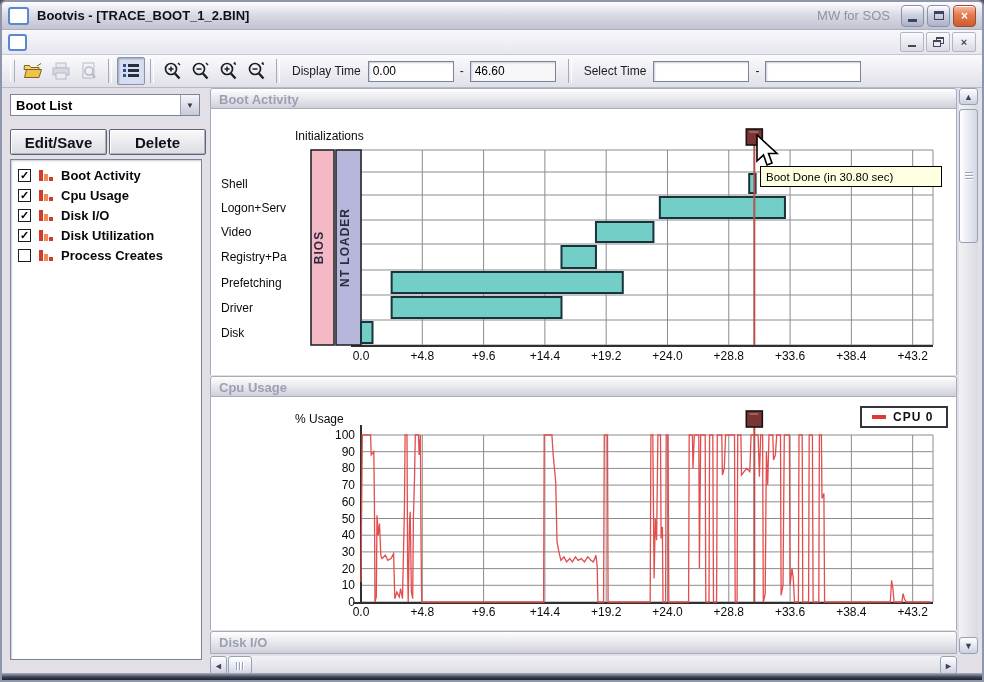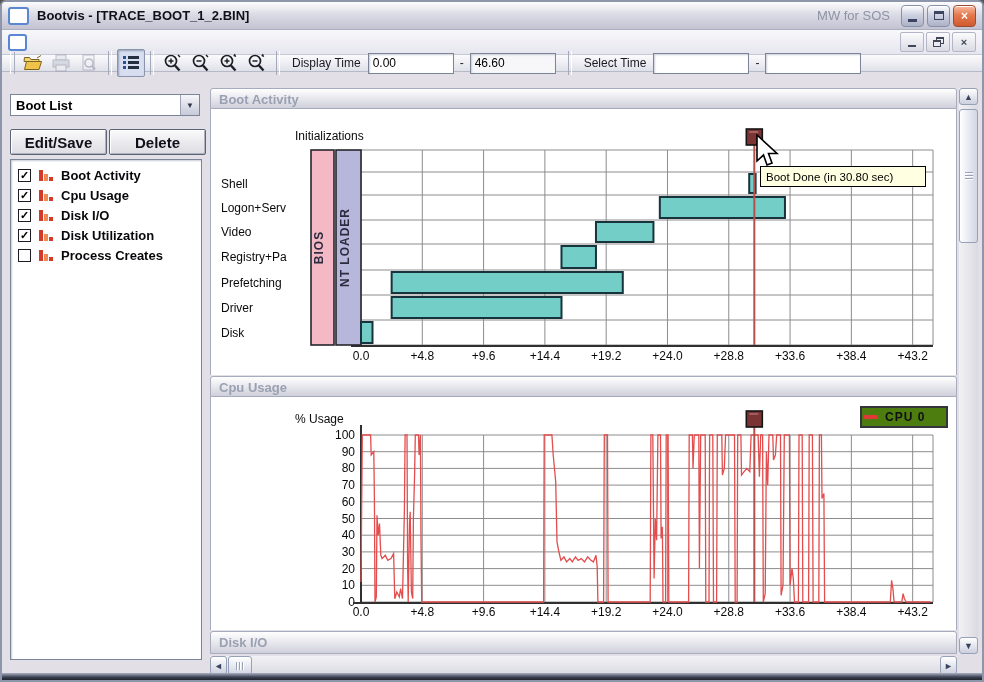--- a/index.html
+++ b/index.html
@@ -26,21 +26,21 @@
   .menubar .spacer{flex:1;}
   .mc-btn{width:22px;height:18px;margin-left:2px;border:1px solid #b2b6c6;border-radius:2px;
     background:linear-gradient(#fbfbfd,#dadae4);display:flex;align-items:center;justify-content:center;
     color:#404858;font-size:11px;font-weight:bold;}
   .gl-min2{width:8px;height:2px;background:#404858;margin-top:8px;}
   .gl-restore{position:relative;width:11px;height:10px;}
   .gl-restore i{position:absolute;box-sizing:border-box;border:1px solid #404858;border-top-width:2px;width:8px;height:7px;display:block;}
   .gl-restore i:first-child{right:0;top:0;}
   .gl-restore i:last-child{left:0;bottom:0;background:#e9e9f1;}
   
-  .toolbar{position:absolute;left:0;top:53px;right:0;height:17px;
+  .toolbar{position:absolute;left:0;top:53px;right:0;height:33px;
     background:linear-gradient(#fbfbfd,#e0e0e9);border-bottom:1px solid #b6bac8;
     display:flex;align-items:center;padding:0 4px;box-sizing:border-box;}
   .tgrip{width:3px;height:22px;border-left:1px solid #fff;border-right:1px solid #a8aec0;margin:0 4px;}
   .tsep{width:2px;height:24px;border-left:1px solid #a4aabc;border-right:1px solid #ffffff;margin:0 5px;}
   .tool-btn{width:26px;height:26px;display:flex;align-items:center;justify-content:center;border:1px solid transparent;border-radius:2px;}
   .tool-btn.pressed{background:#d6def0;border:1px solid #8a94ac;box-shadow:inset 1px 1px 2px #9aa2b8;}
   .tlabel{font-size:12px;color:#1a1a22;margin:0 7px;white-space:nowrap;}
   .tinput{height:19px;border:1px solid #7c8498;background:#fff;font-size:12px;font-family:"Liberation Sans",sans-serif;
     padding:0 4px;box-shadow:inset 1px 1px 2px #c8ccd8;}
   .tdash{font-size:12px;color:#1a1a22;margin:0 6px;}
@@ -60,24 +60,24 @@
     display:flex;align-items:center;justify-content:center;font-size:11px;font-weight:bold;color:#000;line-height:10px;}
   .licon{width:16px;height:14px;flex:0 0 auto;}
   .llabel{font-weight:bold;font-size:13px;color:#08080c;white-space:nowrap;}
   
   .panel-header{position:absolute;left:208px;width:747px;height:21px;box-sizing:border-box;
     background:linear-gradient(#ffffff,#d0d0db);border:1px solid #a6acbe;border-radius:3px 3px 0 0;
     font-weight:bold;font-size:13px;color:#9aa1b2;padding:3px 0 0 8px;}
   .chart-body{position:absolute;left:208px;width:747px;background:#fff;box-sizing:border-box;
     border-left:1px solid #a6acbe;border-right:1px solid #a6acbe;}
   .chart-body svg{position:absolute;left:0;top:0;}
-  .tooltip{position:absolute;left:758px;top:164px;width:166px;height:21px;background:#ffffe1;border:1px solid #000;
+  .tooltip{position:absolute;left:758px;top:164px;width:182px;height:21px;background:#ffffe1;border:1px solid #000;
     font-size:11.5px;color:#000;display:flex;align-items:center;padding-left:5px;z-index:30;box-sizing:border-box;}
-  .legend{position:absolute;left:858px;top:404px;width:88px;height:22px;background:#4d7c0f;border:2px solid #34343c;
-    display:flex;align-items:center;gap:7px;padding-left:2px;z-index:20;box-sizing:border-box;}
+  .legend{position:absolute;left:858px;top:404px;width:88px;height:22px;background:#ffffff;border:2px solid #34343c;
+    display:flex;align-items:center;gap:7px;padding-left:10px;z-index:20;box-sizing:border-box;}
   .legend .dash{width:14px;height:4px;background:#e03838;}
   .legend .ltext{font-size:12px;font-weight:bold;letter-spacing:1px;color:#101014;}
   #cursor-overlay{position:absolute;left:752px;top:132px;width:32px;height:38px;z-index:40;pointer-events:none;}
   
   .vscroll{position:absolute;left:957px;top:86px;width:19px;height:566px;background:linear-gradient(90deg,#f2f2f5,#dadae2);}
   .hscroll{position:absolute;left:208px;top:654px;width:747px;height:19px;background:linear-gradient(#f2f2f5,#dadae2);}
   .sbtn{position:absolute;background:linear-gradient(#ffffff,#ccd0de);border:1px solid #96a0b6;border-radius:3px;
     display:flex;align-items:center;justify-content:center;font-size:9px;color:#3a4460;box-sizing:border-box;}
   .sthumb{position:absolute;background:linear-gradient(90deg,#ffffff,#d2d6e4);border:1px solid #96a0b6;border-radius:3px;
     box-sizing:border-box;display:flex;align-items:center;justify-content:center;}

